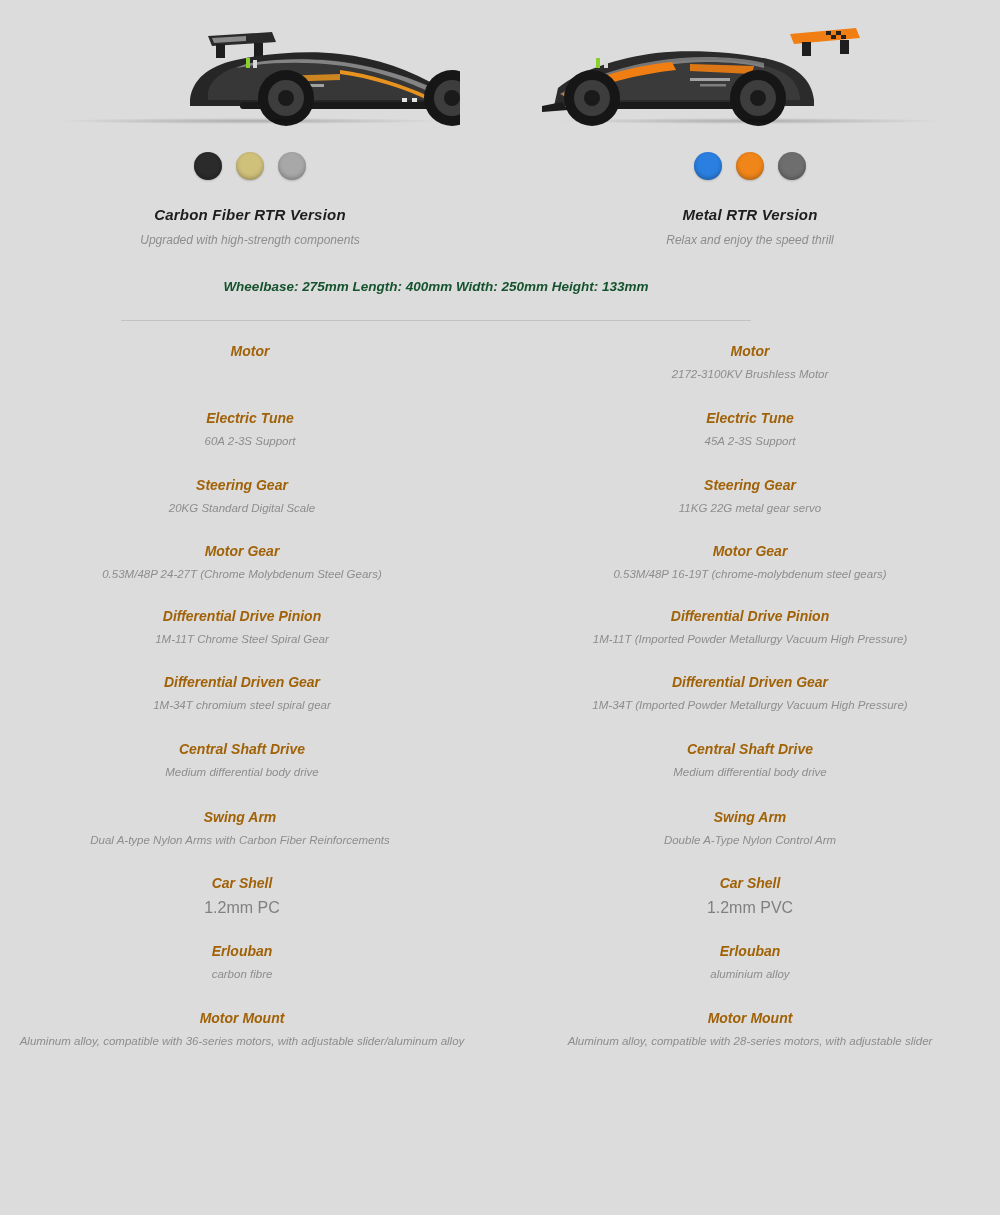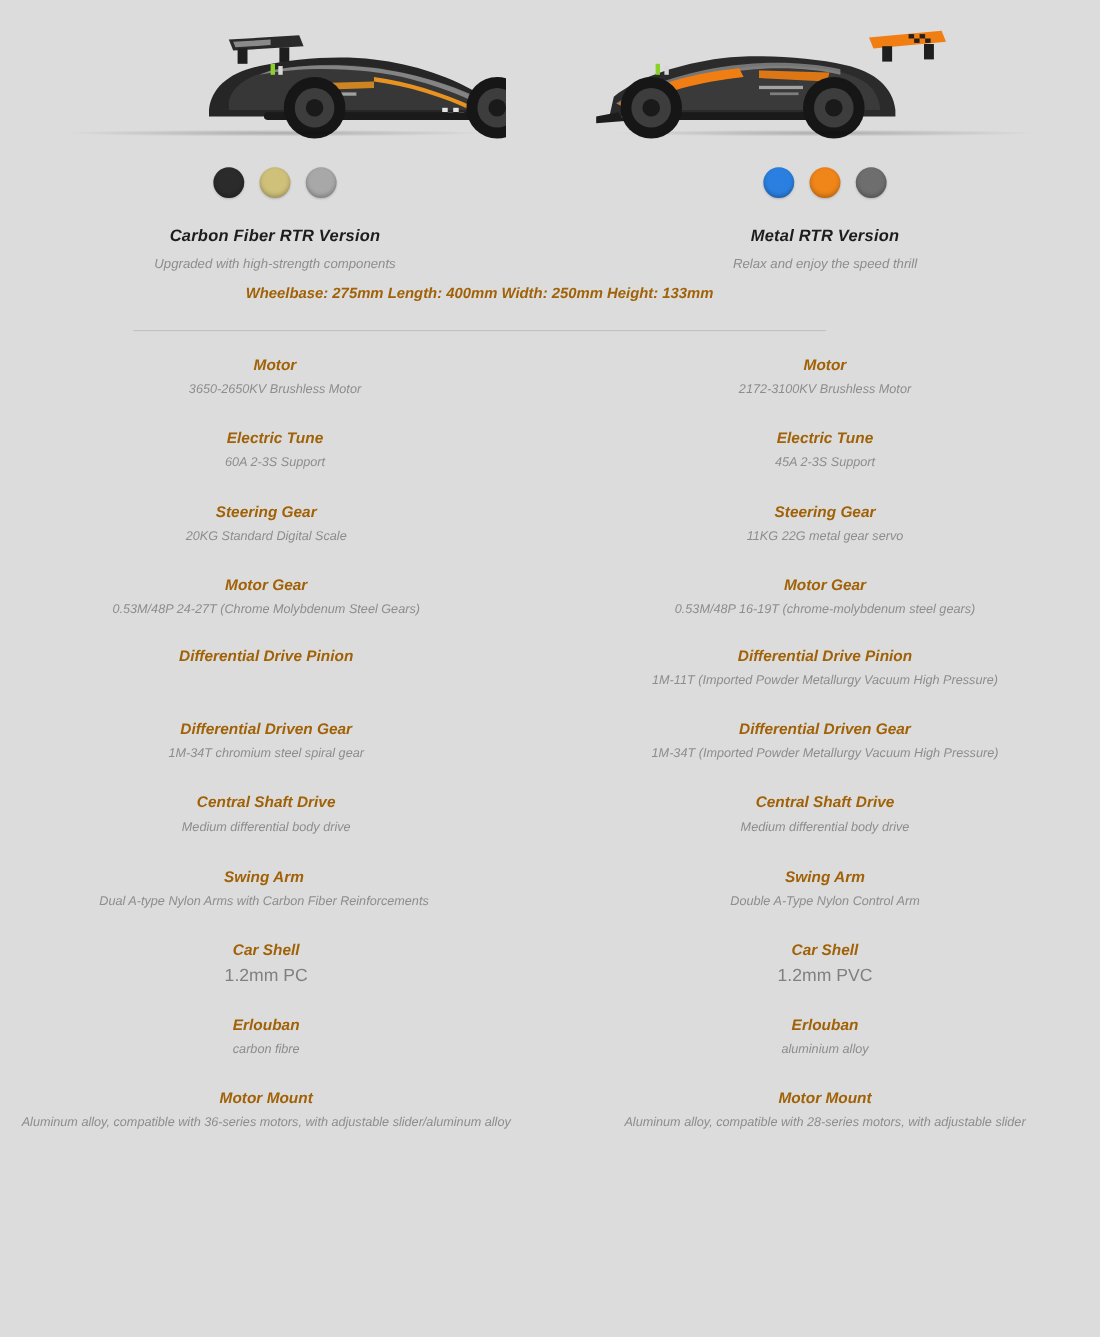--- a/index.html
+++ b/index.html
@@ -82,22 +82,22 @@
     font-style: italic;
     color: #8d8d8d;
   }
 
   
   .dimensions {
     text-align: center;
     font-size: 13.5px;
     font-style: italic;
     font-weight: bold;
-    color: #a16207;
-    margin-top: 12px;
+    color: #14532d;
+    margin-top: 32px;
   }
   .divider {
     width: 630px;
     height: 1px;
     background: #c2c2c2;
     margin: 26px auto 0 auto;
   }
 
   
   .specs {
@@ -258,21 +258,20 @@
   </div>
 
   <div class="dimensions">Wheelbase: 275mm Length: 400mm Width: 250mm Height: 133mm</div>
   <div class="divider"></div>
 
   <div class="specs">
 
     <div class="spec-row" style="margin-top:6px;">
       <div class="spec-cell">
         <div class="spec-name">Motor</div>
-        <div class="spec-value">3650-2650KV Brushless Motor</div>
       </div>
       <div class="spec-cell">
         <div class="spec-name">Motor</div>
         <div class="spec-value">2172-3100KV Brushless Motor</div>
       </div>
     </div>
 
     <div class="spec-row" style="margin-top:30px;">
       <div class="spec-cell">
         <div class="spec-name">Electric Tune</div>
@@ -302,20 +301,21 @@
       </div>
       <div class="spec-cell">
         <div class="spec-name">Motor Gear</div>
         <div class="spec-value">0.53M/48P 16-19T (chrome-molybdenum steel gears)</div>
       </div>
     </div>
 
     <div class="spec-row nudge-1" style="margin-top:28px;">
       <div class="spec-cell">
         <div class="spec-name">Differential Drive Pinion</div>
+        <div class="spec-value">1M-11T Chrome Steel Spiral Gear</div>
       </div>
       <div class="spec-cell">
         <div class="spec-name">Differential Drive Pinion</div>
         <div class="spec-value">1M-11T (Imported Powder Metallurgy Vacuum High Pressure)</div>
       </div>
     </div>
 
     <div class="spec-row nudge-1" style="margin-top:29px;">
       <div class="spec-cell">
         <div class="spec-name">Differential Driven Gear</div>

